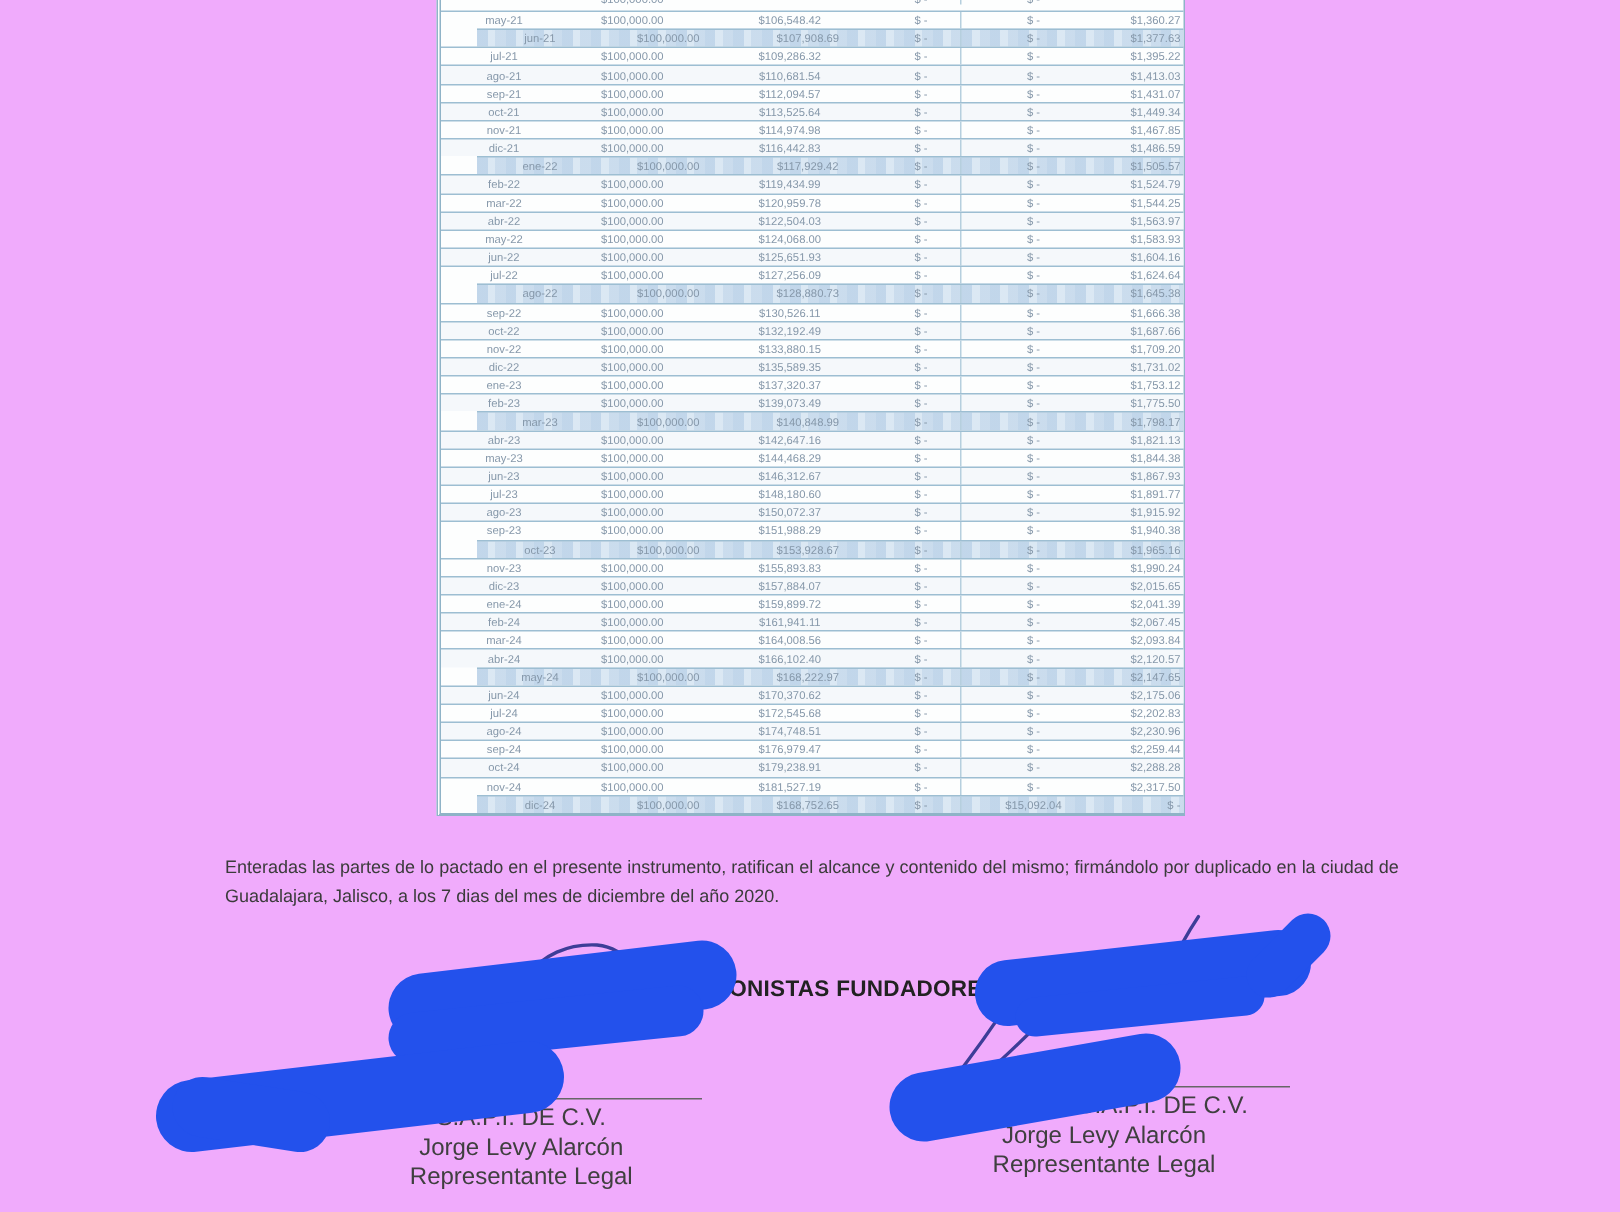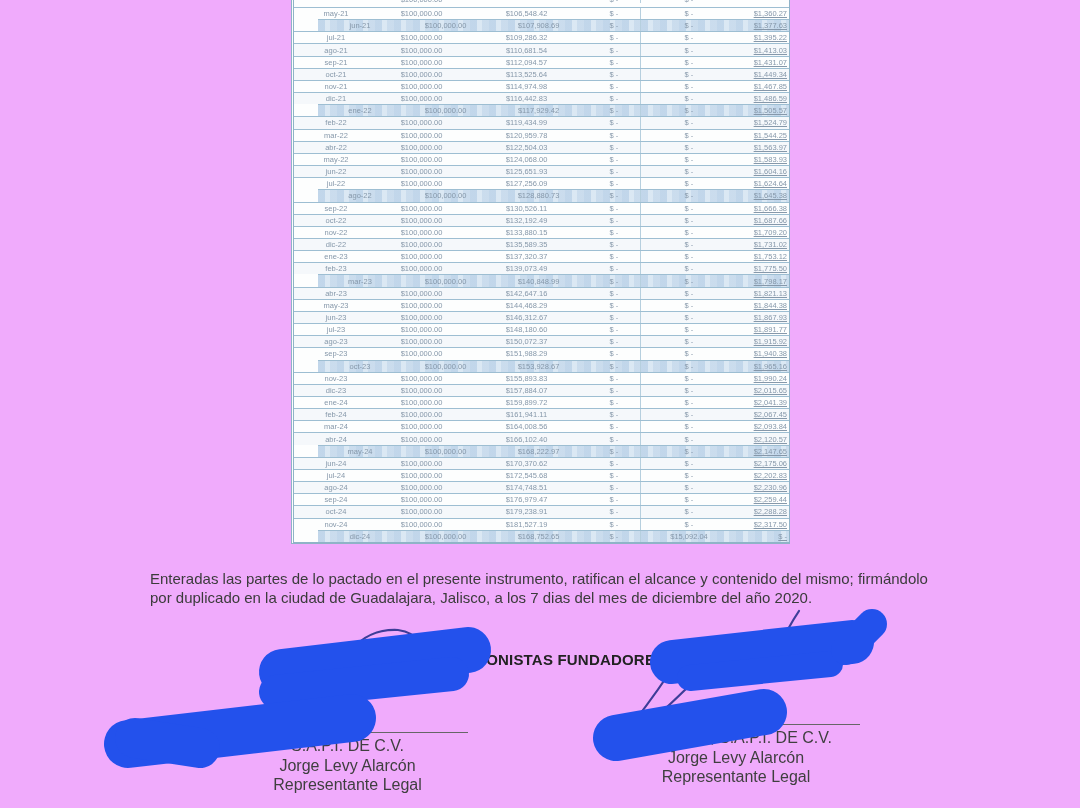--- a/index.html
+++ b/index.html
@@ -28,26 +28,26 @@
   .cell {
     box-sizing:border-box; display:flex; align-items:center; justify-content:center;
     font-size:7.5px; line-height:11px; color:#8698aa; white-space:nowrap; overflow:hidden;
   }
   .partial .cell { position:relative; top:-4px; }
   .c0 { flex:0 0 84px; }
   .c1 { flex:0 0 87px; }
   .c2 { flex:1 1 auto; }
   .c3 { flex:0 0 53px; border-right:1px solid #b6cfde; }
   .c4 { flex:0 0 96px; }
-  .c5 { flex:0 0 52px; justify-content:flex-end; padding-right:2px;text-decoration:underline; }
+  .c5 { flex:0 0 52px; justify-content:flex-end; padding-right:2px; }
 
   
   .paragraph {
     position:absolute; left:150px; top:569px; width:786px;
-    font-size:15px; line-height:19px; color:#3b3b3b; text-align:left;
+    font-size:12px; line-height:19px; color:#3b3b3b; text-align:left;
   }
 
   
   .sig-heading {
     position:absolute; left:357px; top:651px; width:400px; text-align:center;
     font-size:15px; font-weight:bold; color:#222; letter-spacing:0.2px;
   }
   .sig-block { position:absolute; text-align:center; color:#3f3f3f; font-size:16px; line-height:19.5px; }
   .sig-left  { left:225px; top:732px; width:245px; }
   .sig-right { left:610px; top:724px; width:252px; }

